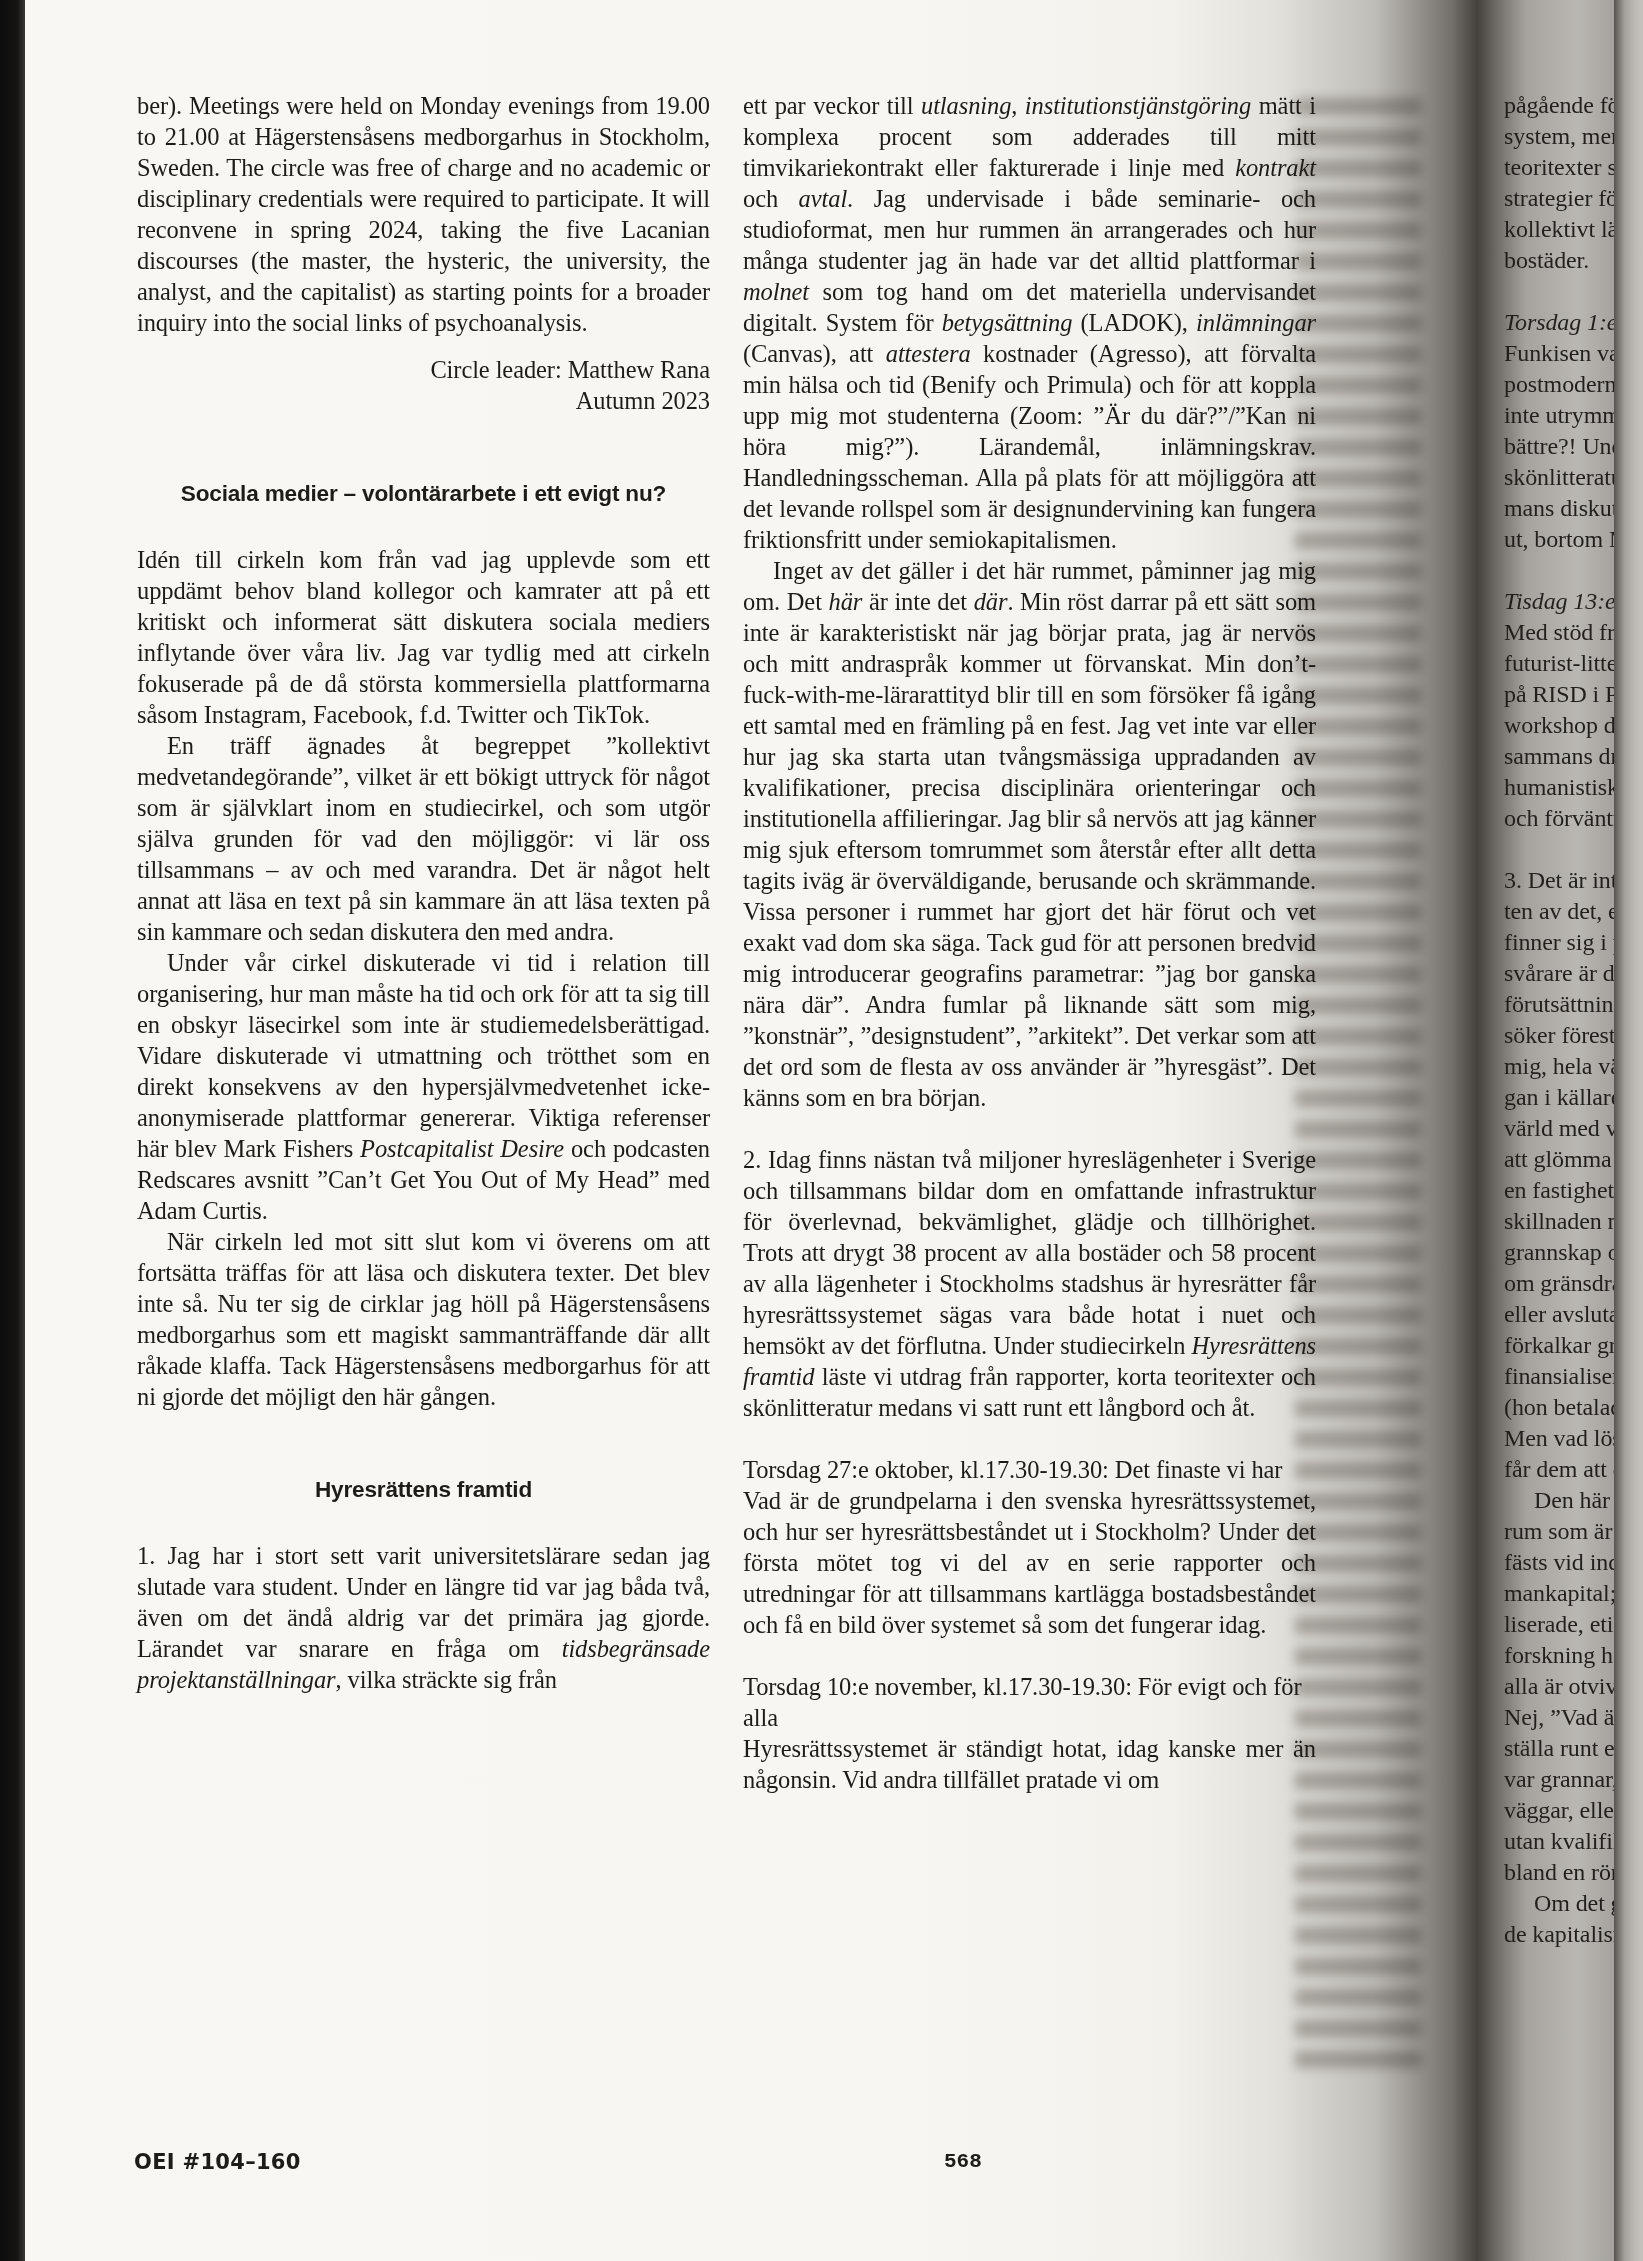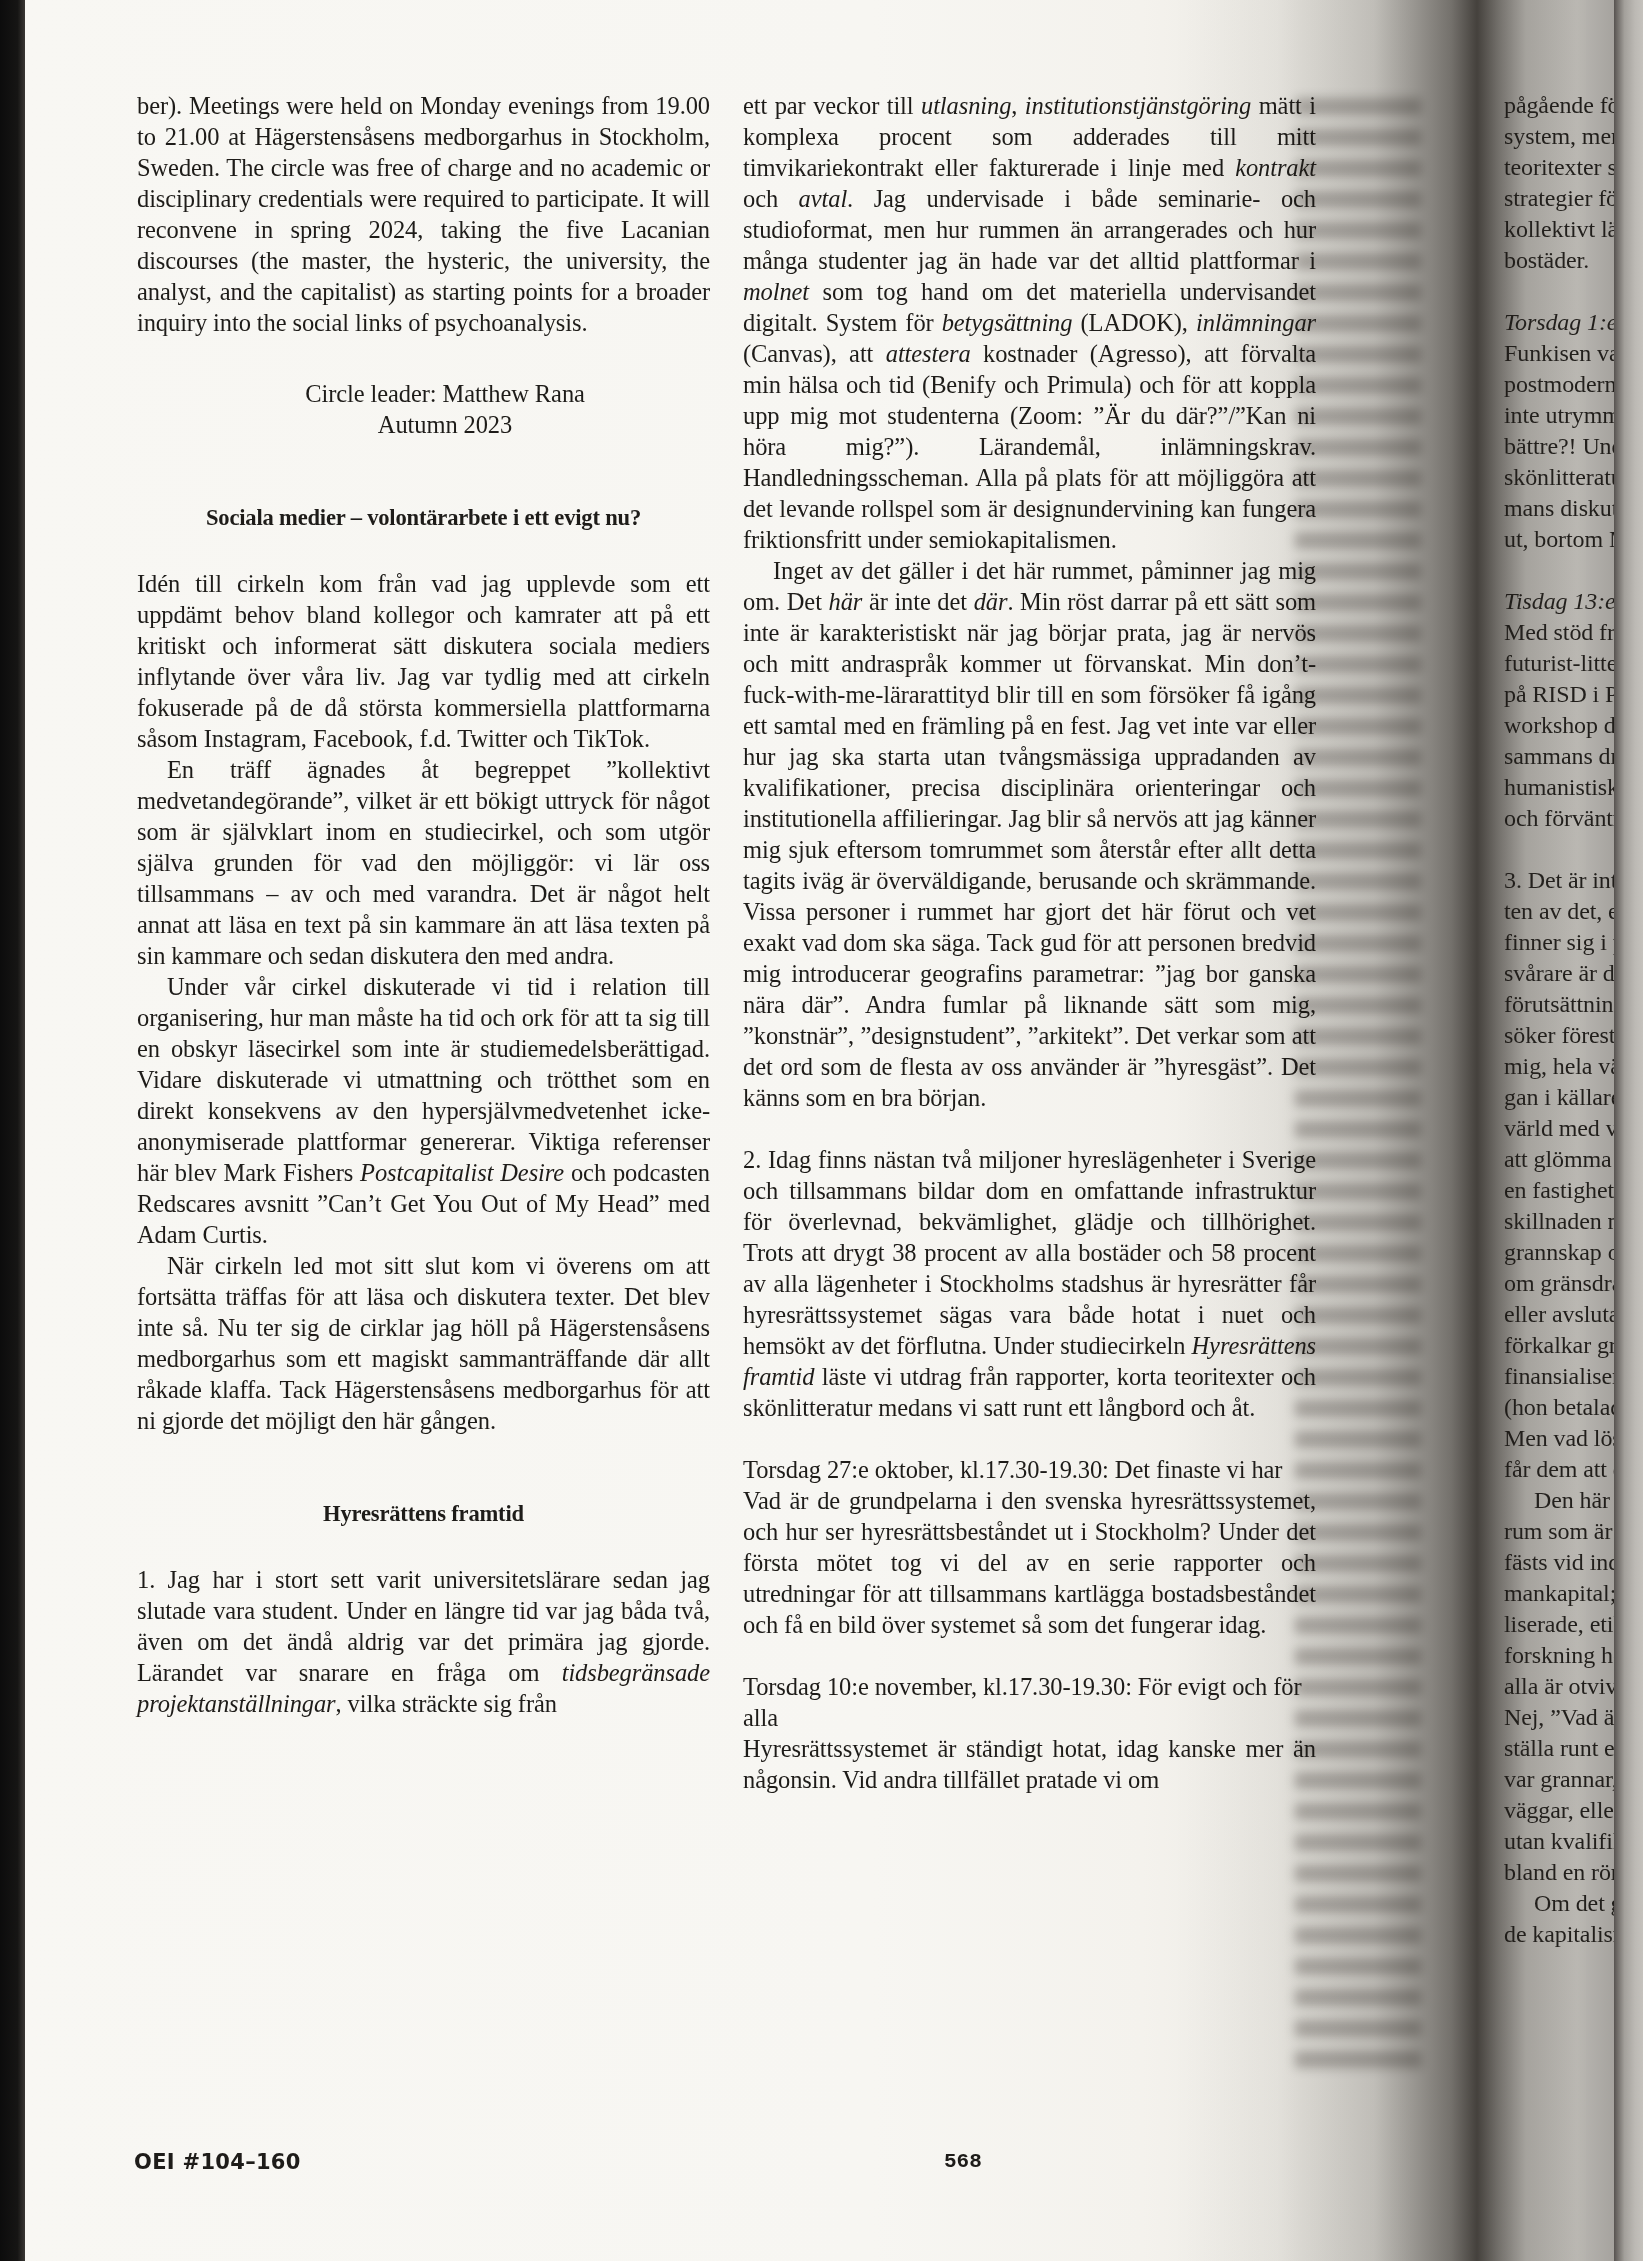--- a/index.html
+++ b/index.html
@@ -24,23 +24,23 @@
     font-size:24.5px; line-height:31px;
     text-align:justify; letter-spacing:-0.1px;
   }
   .col-left { left:137px; }
   .col-mid  { left:743px; }
   .col-right{ left:1504px; width:400px; text-align:left; z-index:5; }
   .para { text-indent:30px; }
   .para.flush { text-indent:0; }
   .gap-above { margin-top:31px; }
   .para i, .session-title { }
-  .credit { margin:40px 0 0 43px; text-align:center; }
+  .credit { margin:16px 0 0 43px; text-align:right; }
   .section-heading {
-    font-family:Liberation Serif, serif;
+    font-family:Liberation Sans, sans-serif;
     font-weight:bold; font-size:22.6px; line-height:28px;
     text-align:center; letter-spacing:-0.2px;
     margin:64px 0 36px 0;
   }
   .session-title { margin-top:31px; text-align:left; }
   .rline { line-height:31px; font-size:24px; white-space:nowrap; }
   .rline.it { font-style:italic; }
   .rline.gap { margin-top:31px; }
   .rline.ind { text-indent:30px; }
   .footer { z-index:8; }

